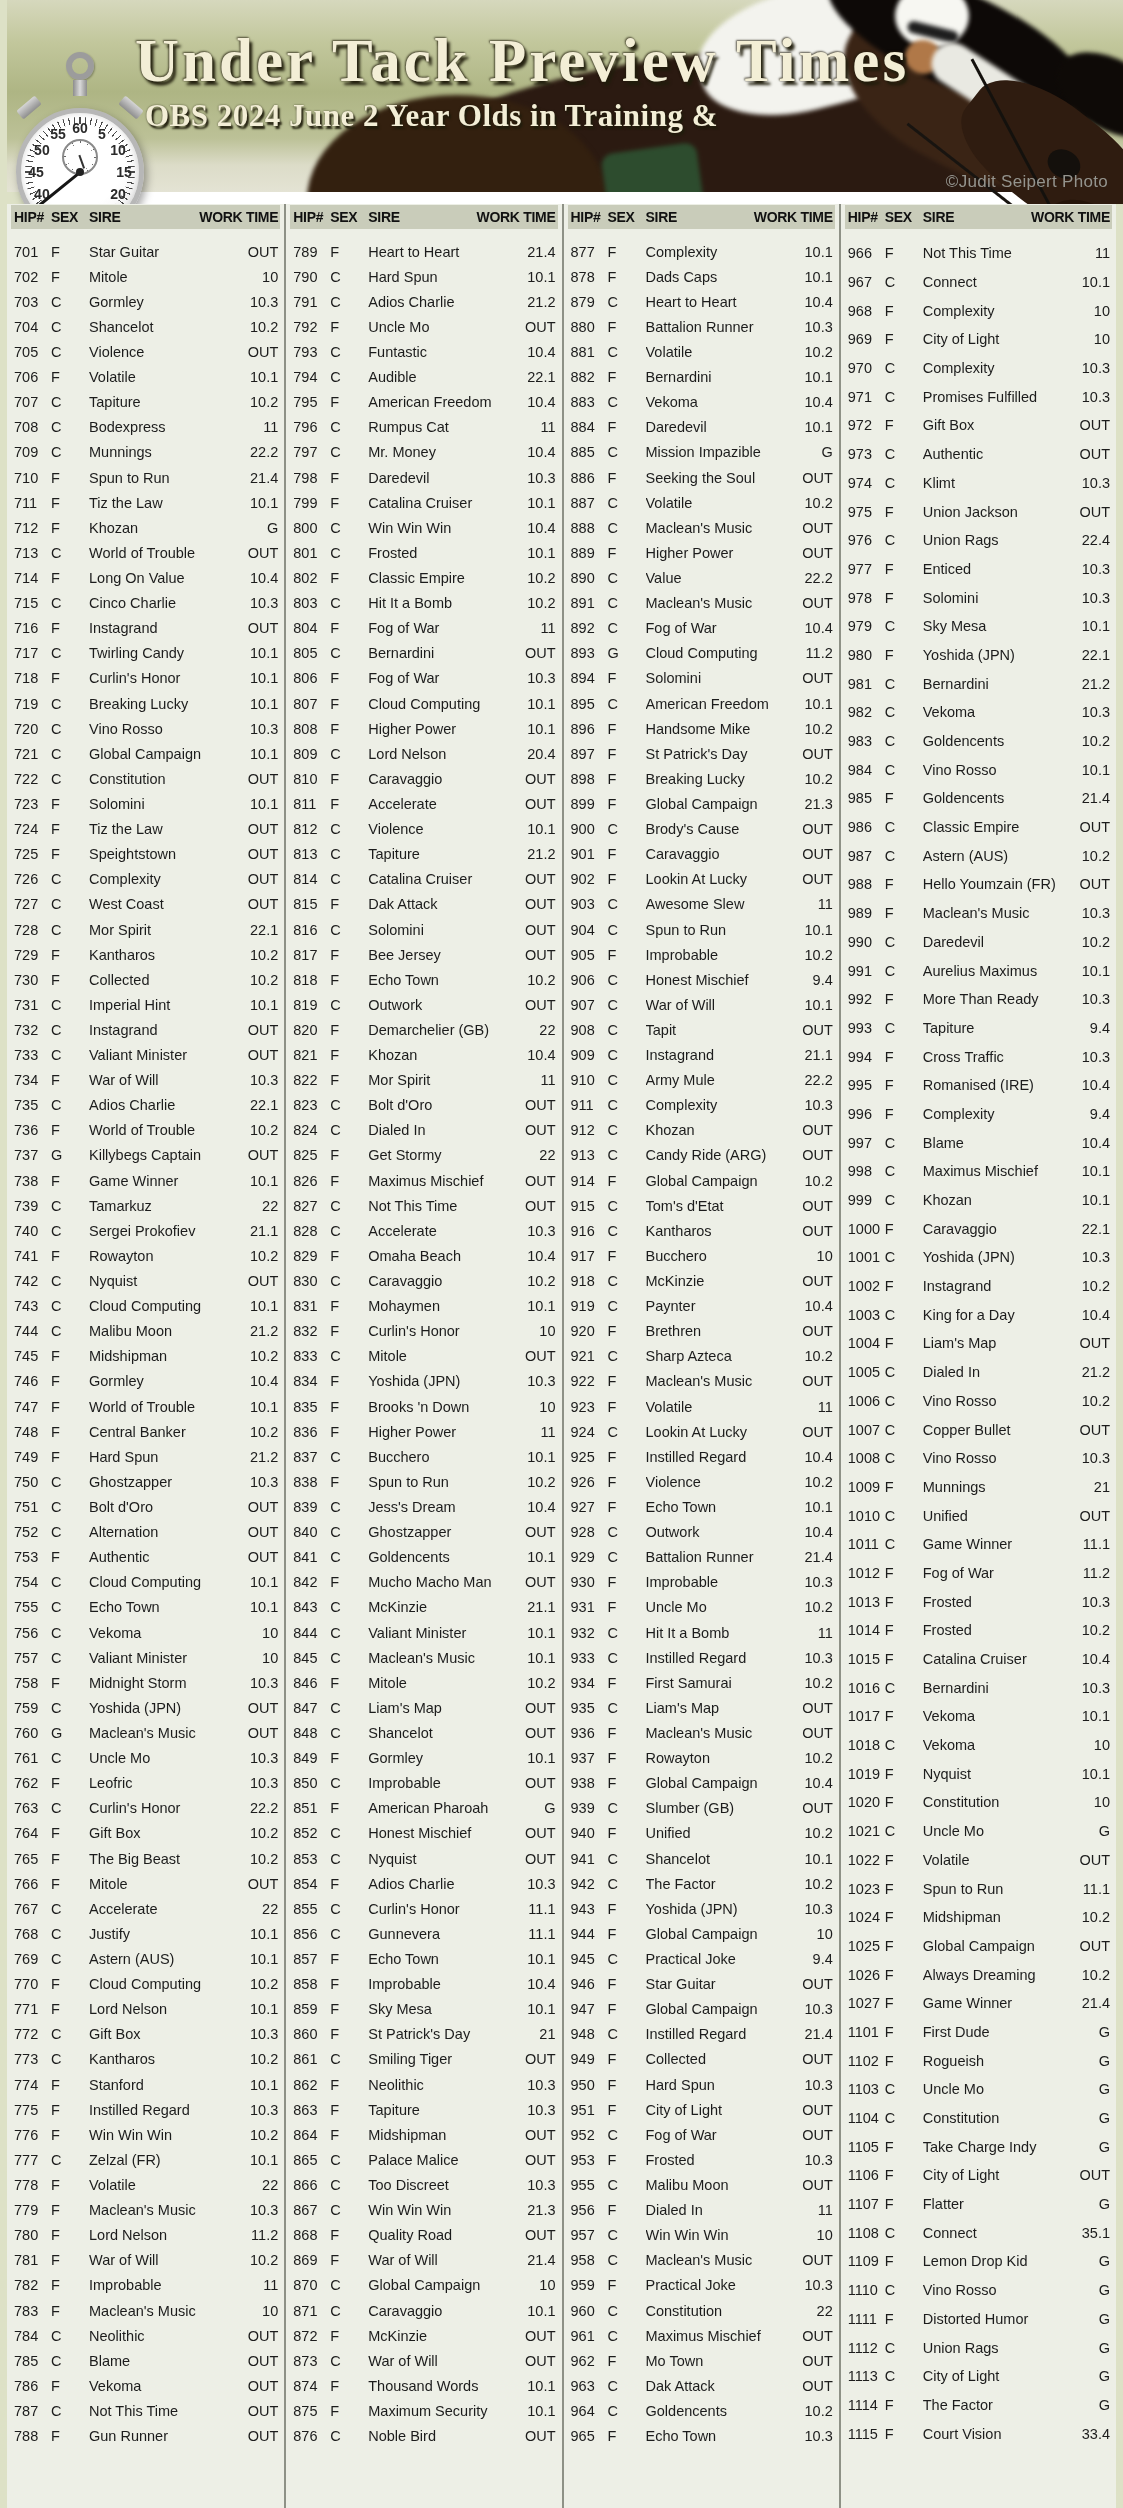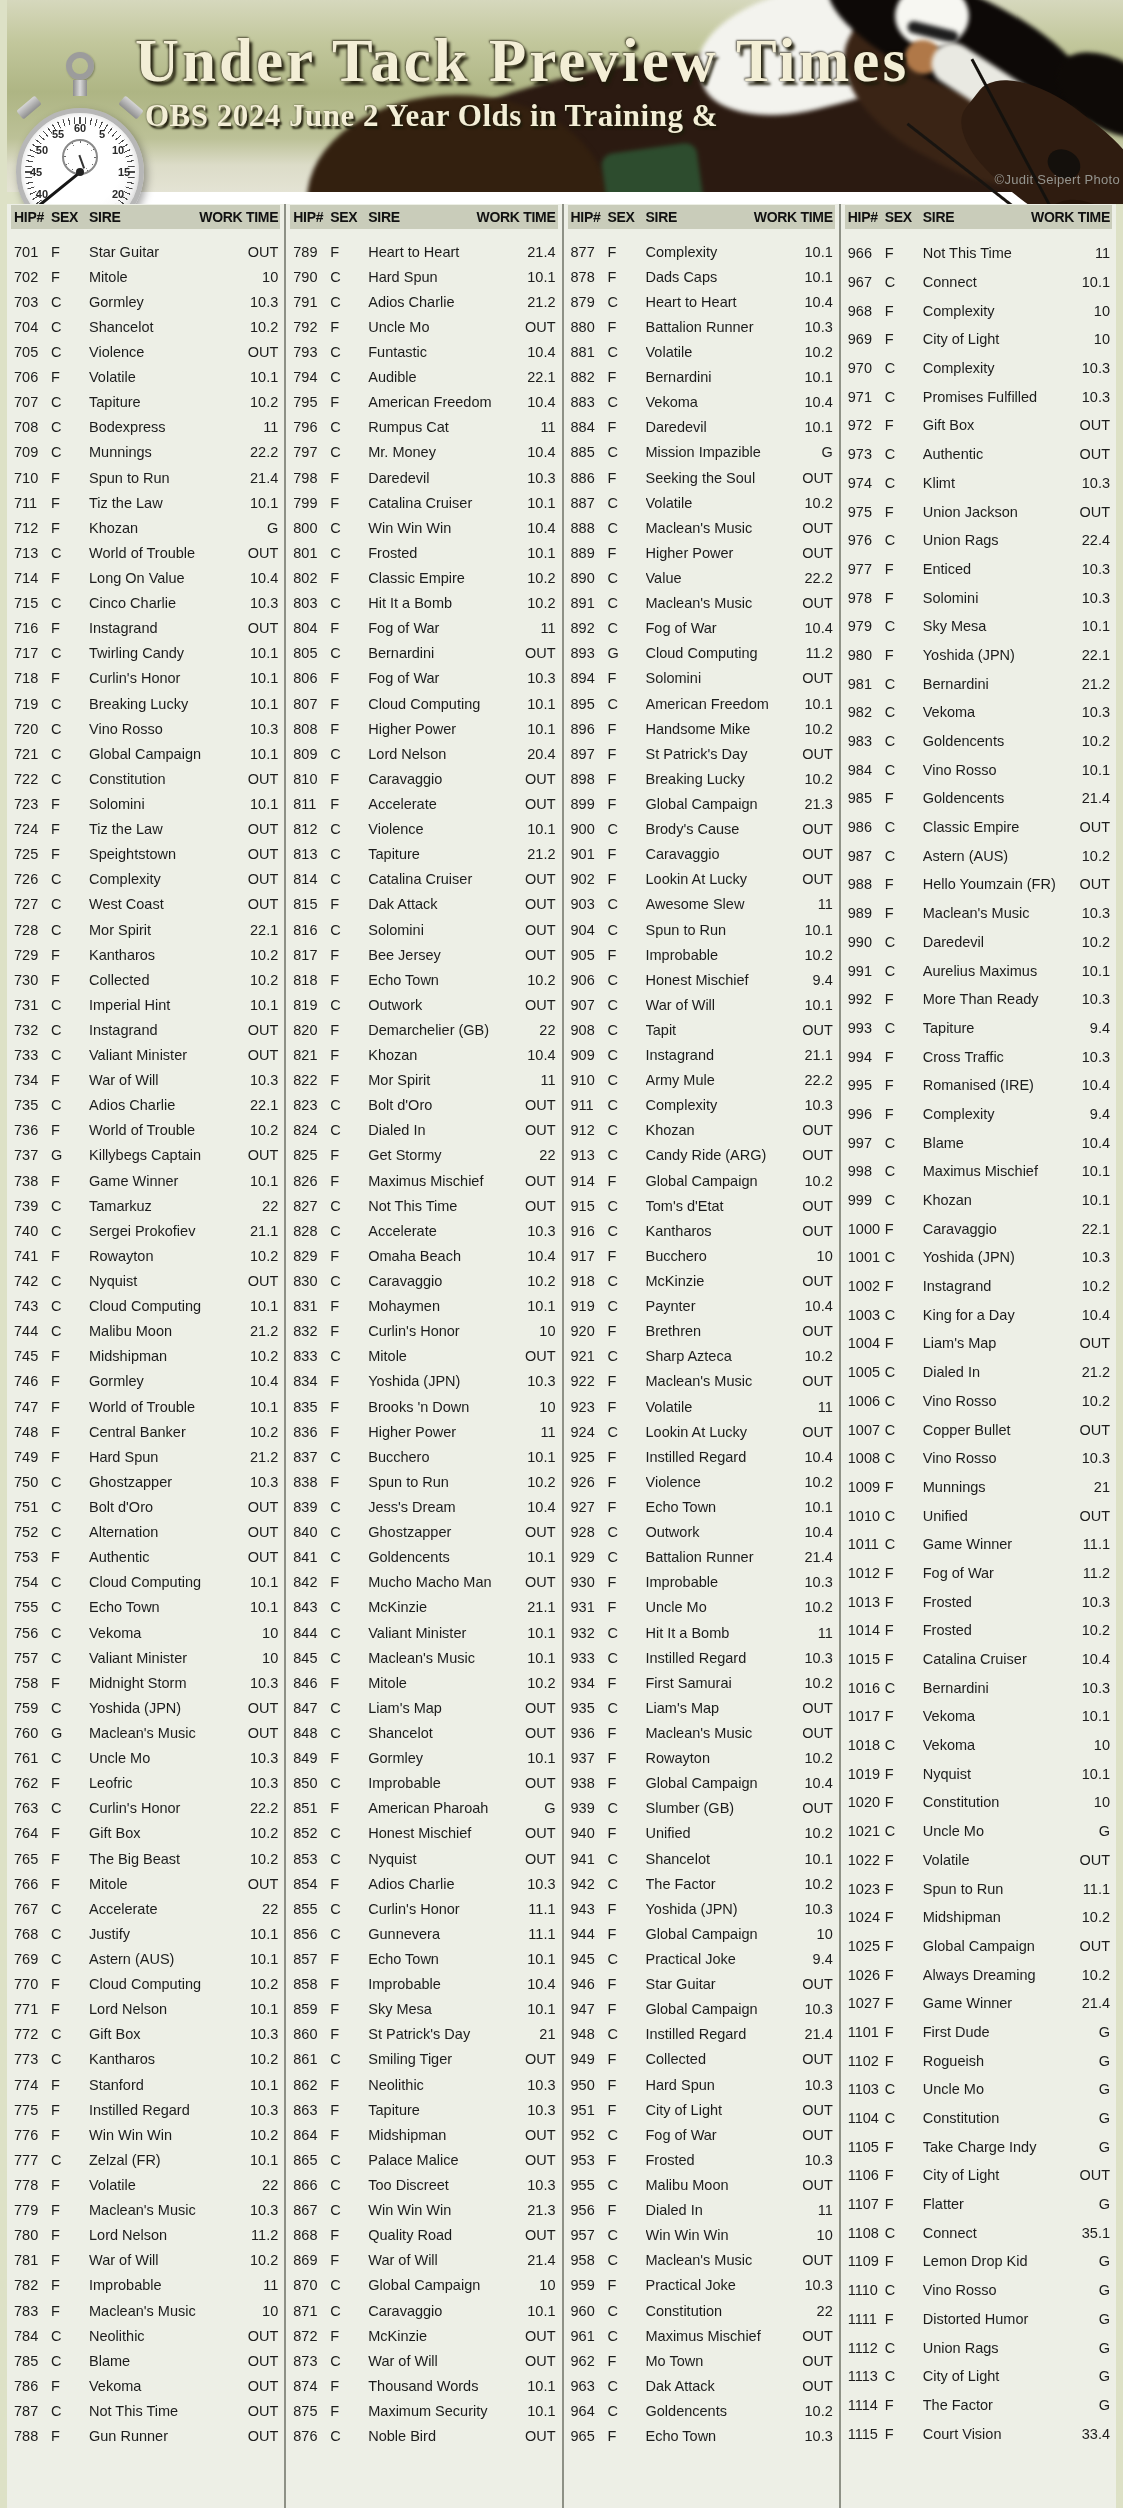--- a/index.html
+++ b/index.html
@@ -34,40 +34,40 @@
 
   .page-title{position:absolute;left:128px;top:26px;z-index:5;font-family:"Liberation Serif",serif;font-weight:bold;
     font-size:61px;letter-spacing:3px;color:var(--title-cream);white-space:nowrap;
     text-shadow:3px 4px 3px rgba(32,28,12,.95),-1px -1px 2px rgba(32,28,12,.55),0 0 2px rgba(32,28,12,.8);}
   .page-sub1{position:absolute;left:138px;top:98px;z-index:5;font-family:"Liberation Serif",serif;font-weight:bold;
     font-size:31px;letter-spacing:.5px;color:var(--title-cream);white-space:nowrap;
     text-shadow:2px 3px 2px rgba(32,28,12,.95),0 0 2px rgba(32,28,12,.7);}
   .page-sub2{position:absolute;left:138px;top:136px;z-index:5;font-family:"Liberation Serif",serif;font-weight:bold;
     font-size:31px;letter-spacing:.5px;color:var(--title-cream);white-space:nowrap;
     text-shadow:2px 3px 2px rgba(32,28,12,.95),0 0 2px rgba(32,28,12,.7);}
-  .photo-credit{position:absolute;top:172px;right:10px;z-index:5;font-size:13px;color:var(--credit);letter-spacing:.3px;}
+  .photo-credit{position:absolute;top:172px;right:22px;z-index:5;font-size:17px;color:var(--credit);letter-spacing:.3px;}
 
   .selling-band{position:absolute;left:52px;right:0;top:192px;height:60px;background:var(--band);z-index:2;}
   .selling-text{position:absolute;left:50%;top:203px;transform:translateX(-50%);z-index:4;
     font-size:31px;font-weight:bold;color:#161616;letter-spacing:-.5px;white-space:nowrap;}
 
   
   .stopwatch{position:absolute;left:6px;top:46px;width:134px;height:202px;z-index:6;}
   .sw-crown{position:absolute;left:50%;top:6px;width:28px;height:28px;margin-left:-14px;border:6px solid #9c9c9c;border-radius:50%;background:transparent;box-shadow:1px 1px 2px rgba(0,0,0,.3);}
   .sw-stem{position:absolute;left:50%;top:34px;width:14px;height:16px;margin-left:-7px;background:linear-gradient(90deg,#8d8d8d,#d9d9d9,#8d8d8d);}
   .sw-btn-l{position:absolute;left:4px;top:56px;width:24px;height:11px;background:linear-gradient(#d5d5d5,#8f8f8f);transform:rotate(-40deg);border-radius:2px;}
   .sw-btn-r{position:absolute;right:4px;top:56px;width:24px;height:11px;background:linear-gradient(#d5d5d5,#8f8f8f);transform:rotate(40deg);border-radius:2px;}
   .sw-face{position:absolute;left:3px;top:62px;width:128px;height:128px;border-radius:50%;
     border:5px solid #b7b7b7;background:radial-gradient(circle at 42% 36%,#ffffff 55%,#ececec 80%,#dcdcdc);
     box-shadow:3px 4px 8px rgba(0,0,0,.35), inset 0 0 6px rgba(0,0,0,.15);}
   .sw-ticks{position:absolute;inset:4px;border-radius:50%;
     background:repeating-conic-gradient(from -0.6deg,#4a4a4a 0deg 1.2deg,transparent 1.2deg 6deg);}
   .sw-ticks::after{content:"";position:absolute;inset:7px;background:radial-gradient(circle at 45% 38%,#fff 60%,#f1f1f1);border-radius:50%;}
   .sw-nums{position:absolute;left:50%;top:50%;width:0;height:0;}
-  .sw-num{position:absolute;left:0;top:0;font-size:11px;font-weight:bold;color:#2a2a2a;white-space:nowrap;}
+  .sw-num{position:absolute;left:0;top:0;font-size:14px;font-weight:bold;color:#2a2a2a;white-space:nowrap;}
   .sw-subdial{position:absolute;left:50%;top:26px;width:36px;height:36px;margin-left:-18px;border:2px solid #8a8a8a;border-radius:50%;
     background:repeating-conic-gradient(#666 0deg 2deg,transparent 2deg 30deg);}
   .sw-subdial::after{content:"";position:absolute;inset:3px;background:#fff;border-radius:50%;}
   .sw-subhand{position:absolute;left:50%;top:32px;width:2px;height:14px;margin-left:-1px;background:#333;transform-origin:50% 86%;transform:rotate(160deg);z-index:2;}
   .sw-hand{position:absolute;left:calc(50% - 1.5px);top:calc(50% - 54px);width:3px;height:54px;background:#161616;border-radius:2px;transform-origin:50% 100%;transform:rotate(231deg);z-index:3;}
   .sw-cap{position:absolute;left:calc(50% - 4px);top:calc(50% - 4px);width:8px;height:8px;background:#222;border-radius:50%;z-index:4;}
 
   
   .times-table{position:relative;margin:0 7px;height:2504px;background:var(--table-bg);
     display:grid;grid-template-columns:1fr 1fr 1fr 1fr;}

